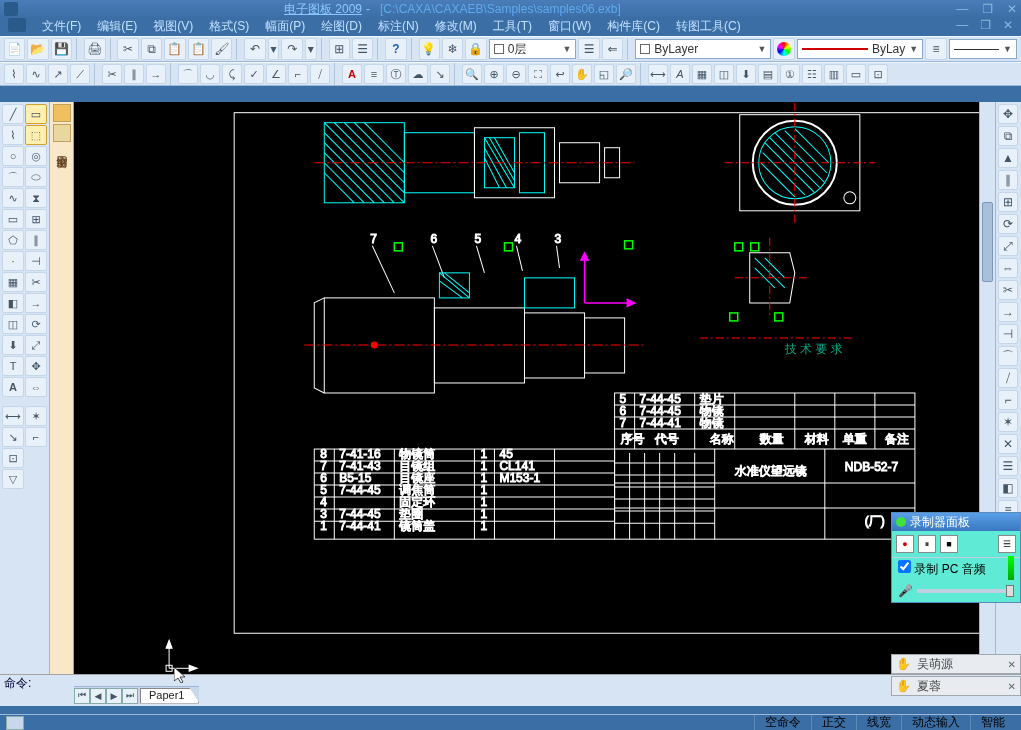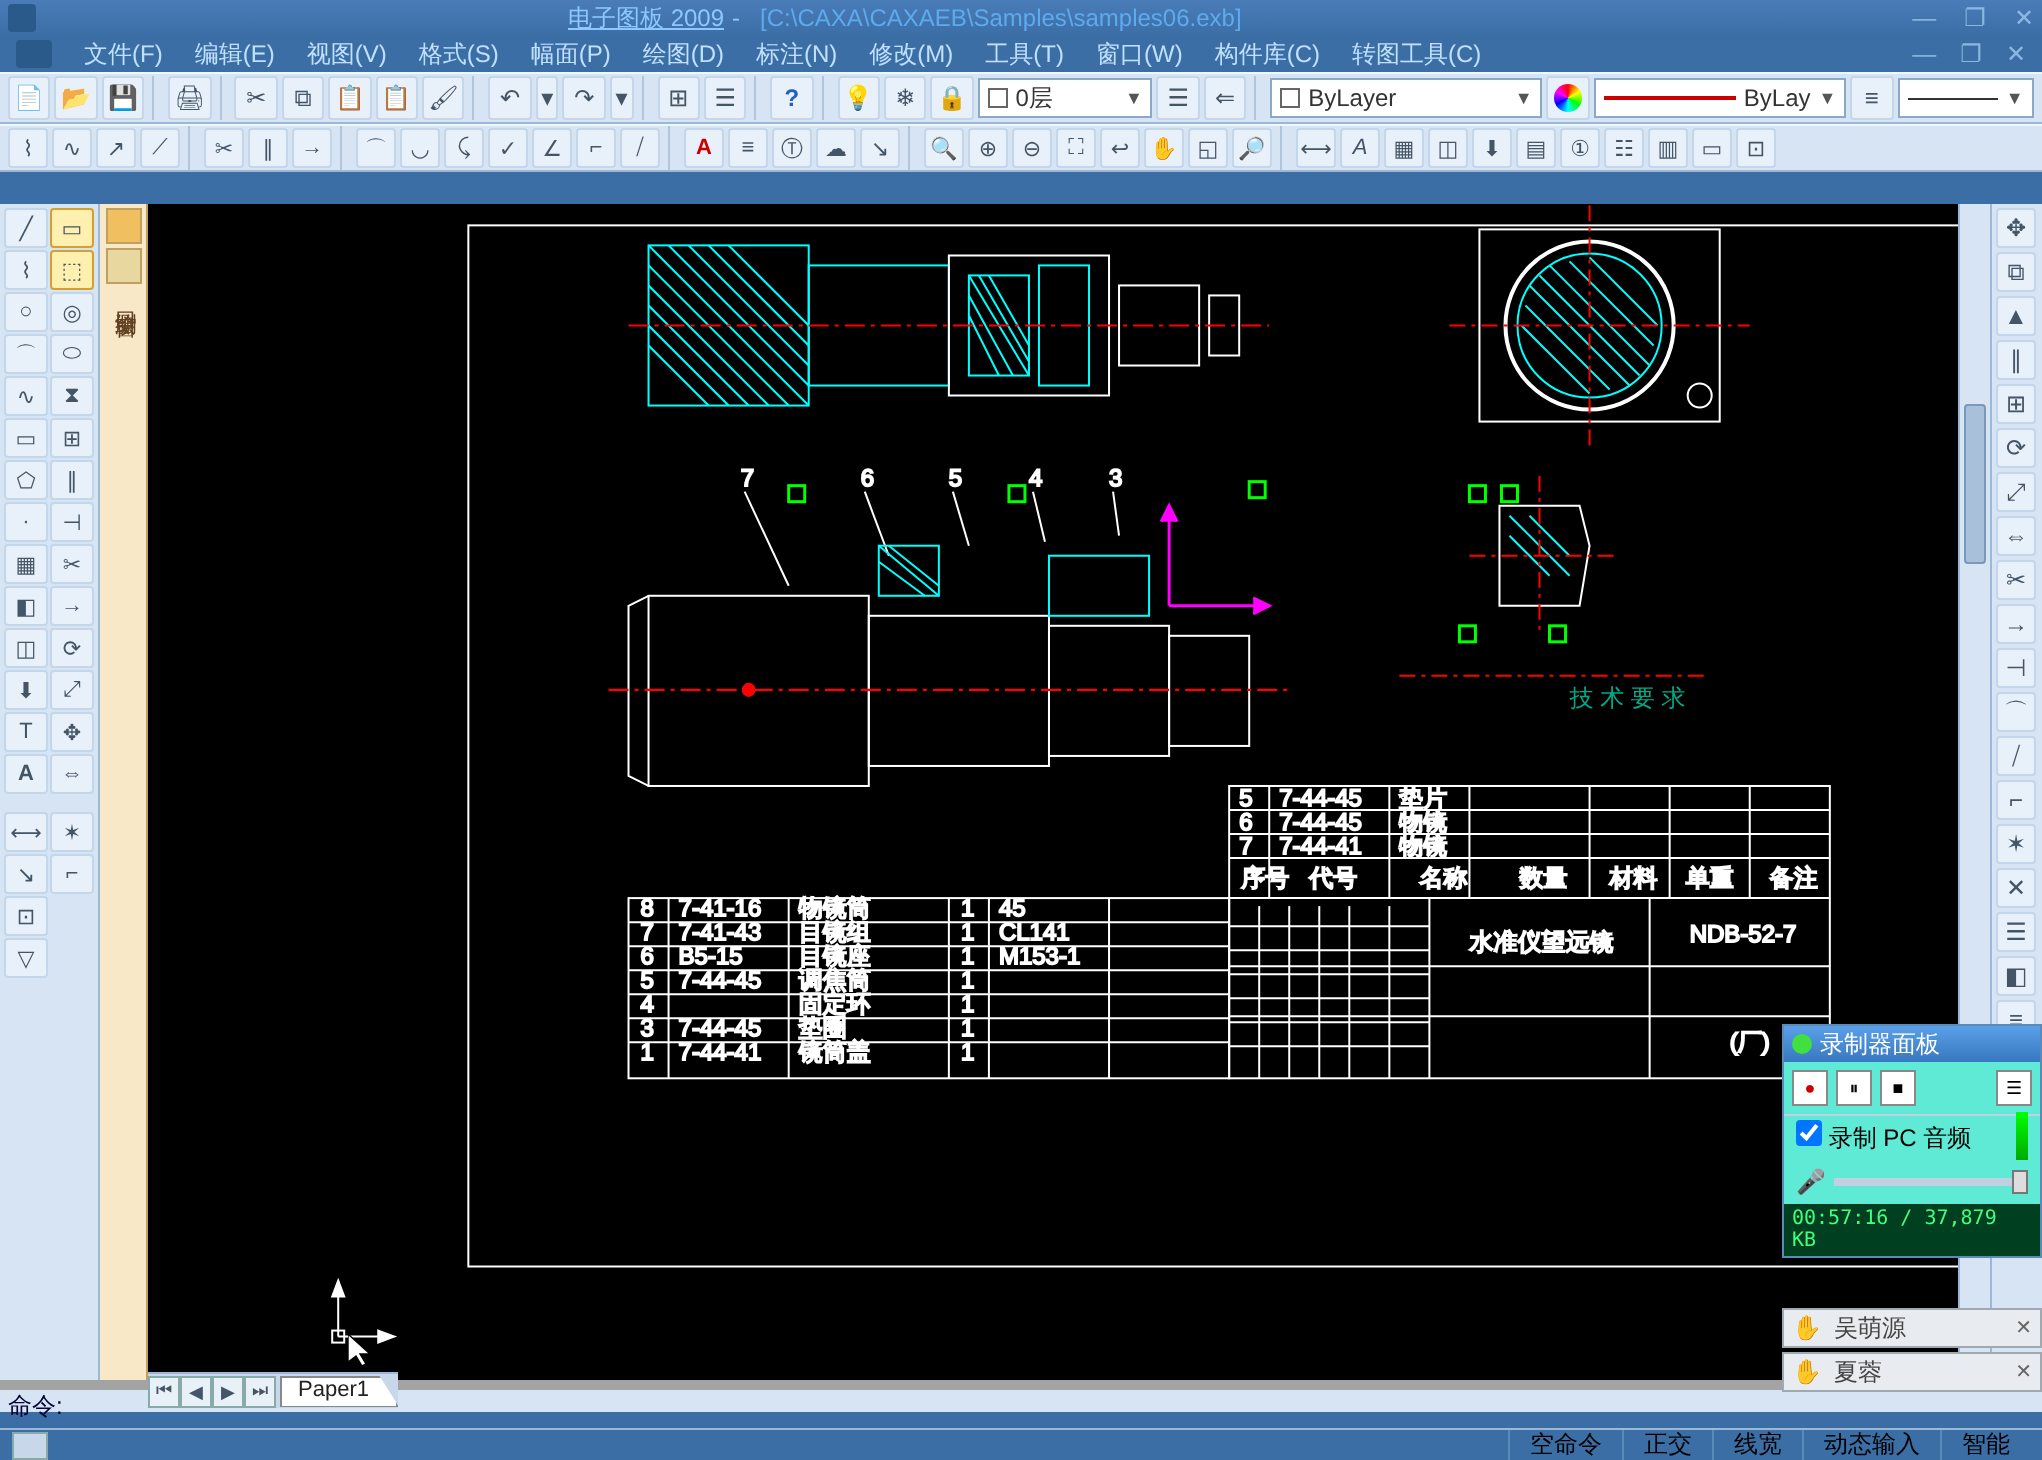--- a/index.html
+++ b/index.html
@@ -7,21 +7,21 @@
 
 
 .title-bar { height: 18px; background: linear-gradient(#4a7db8, #3b6ea5); display: flex; align-items: center; padding: 0 4px; color: #c0e0ff; }
 .title-bar .app-icon { width: 14px; height: 14px; background: #2a5a8a; border-radius: 2px; margin-right: 6px; }
 .title-text { flex: 0 0 auto; margin-left: 260px; color: #8cc8ff; text-decoration: underline; }
 .file-path { color: #5daaee; margin-left: 6px; }
 .win-controls { margin-left: auto; display: flex; gap: 14px; color: #8ab8e0; font-size: 13px; }
 .win-controls span { cursor: pointer; }
 
 
-.menu-bar { height: 18px; background: #3b6ea5; display: flex; align-items: center; padding: 0 8px; gap: 4px; color: #c0e0ff; }
+.menu-bar { height: 18px; background: #3b6ea5; display: flex; align-items: flex-start; padding: 0 8px; gap: 4px; color: #c0e0ff; }
 .menu-bar .mitem { padding: 0 6px; cursor: pointer; }
 .menu-right { margin-left: auto; display: flex; gap: 12px; color: #8ab8e0; font-size: 11px; }
 
 
 .toolbar-row { height: 26px; background: #d6e4f4; border-top: 1px solid #eef6ff; border-bottom: 1px solid #9cb8d6; display: flex; align-items: center; padding: 0 4px; gap: 2px; }
 .tbtn { width: 22px; height: 22px; background: #e8f0fa; border: 1px solid #c4d6ea; border-radius: 2px; display: flex; align-items: center; justify-content: center; font-size: 12px; color: #456; cursor: pointer; }
 .tsep { width: 4px; height: 22px; border-left: 1px solid #b0c4da; margin: 0 2px; }
 .tcombo { height: 20px; background: #fff; border: 1px solid #8aa8c8; display: flex; align-items: center; padding: 0 4px; gap: 4px; font-size: 11px; color: #333; }
 .tcombo .arrow { margin-left: auto; color: #555; font-size: 9px; }
 
@@ -48,21 +48,21 @@
 .right-tools .tbtn { width: 20px; height: 20px; }
 
 
 .paper-nav { position: absolute; bottom: 0; left: 0; height: 18px; background: #c8d8ea; display: flex; align-items: center; border-top: 1px solid #9cb8d6; z-index: 5; }
 .paper-nav .navbtn { width: 16px; height: 16px; border: 1px solid #8aa; background: #e8f0f8; display: flex; align-items: center; justify-content: center; font-size: 9px; color: #456; cursor: pointer; }
 .paper-tab { height: 16px; background: #fff; border: 1px solid #888; padding: 0 14px 0 8px; font-size: 11px; color: #222; clip-path: polygon(0 0, calc(100% - 10px) 0, 100% 100%, 0 100%); margin-left: 2px; }
 
 
 .status-bar { position: absolute; bottom: 0; left: 0; right: 0; height: 16px; background: #3b6ea5; border-top: 1px solid #9cb8d6; display: flex; align-items: center; padding: 0 6px; color: #000000; font-size: 12px; }
 .status-bar .cell { padding: 0 10px; border-left: 1px solid #5a8ab8; height: 100%; display: flex; align-items: center; }
-.cmd-prompt { color: #003; background: #d6e4f4; position: absolute; bottom: 24px; left: 0; right: 0; height: 16px; padding: 0 4px; font-size: 12px; border-top: 5px solid #a3a3a3; }
+.cmd-prompt { color: #003; background: #d6e4f4; position: absolute; bottom: 24px; left: 0; right: 0; height: 32px; padding: 0 4px; font-size: 12px; border-top: 1px solid #a3a3a3; }
 
 
 .recorder { position: absolute; right: 0; top: 512px; width: 130px; background: #5eead4; border: 1px solid #5a8ab8; font-size: 11px; z-index: 20; }
 .recorder .rhdr { height: 18px; background: linear-gradient(#5aa0e8, #3878c0); color: #fff; display: flex; align-items: center; padding: 0 4px; gap: 4px; }
 .recorder .rhdr .dot { width: 10px; height: 10px; background: #40e040; border-radius: 50%; }
 .recorder .rctrls { display: flex; gap: 4px; padding: 4px; align-items: center; }
 .recorder .rctrls .rb { width: 18px; height: 18px; border: 1px solid #888; background: #fff; display: flex; align-items: center; justify-content: center; font-size: 9px; }
 .recorder .rchk { padding: 2px 6px; border-top: 1px solid #c0d0e0; }
 .recorder .rslider { padding: 4px 6px; display: flex; align-items: center; gap: 4px; }
 .recorder .rslider .track { flex: 1; height: 4px; background: #c0d0e0; position: relative; }
@@ -559,21 +559,20 @@
     <input type="checkbox" checked="" style="">
     <span>录制 PC 音频</span>
     <span style="float:right;display:inline-block;width:6px;height:24px;background:linear-gradient(#0f0,#0a0);margin-top:-4px;"></span>
   </div>
   <div class="rslider">
     <span>🎤</span>
     <div class="track">
         <div class="thumb"></div>
       </div>
   </div>
-  <div class="rstat">00:57:16 / 37,879 KB</div>
 </div>
 
 <div class="contact-tab" style="top:654px;">
   <span class="hand">✋</span>
   <span>吴萌源</span>
   <span class="close">✕</span>
 </div>
 <div class="contact-tab" style="top:676px;">
   <span class="hand">✋</span>
   <span>夏蓉</span>

